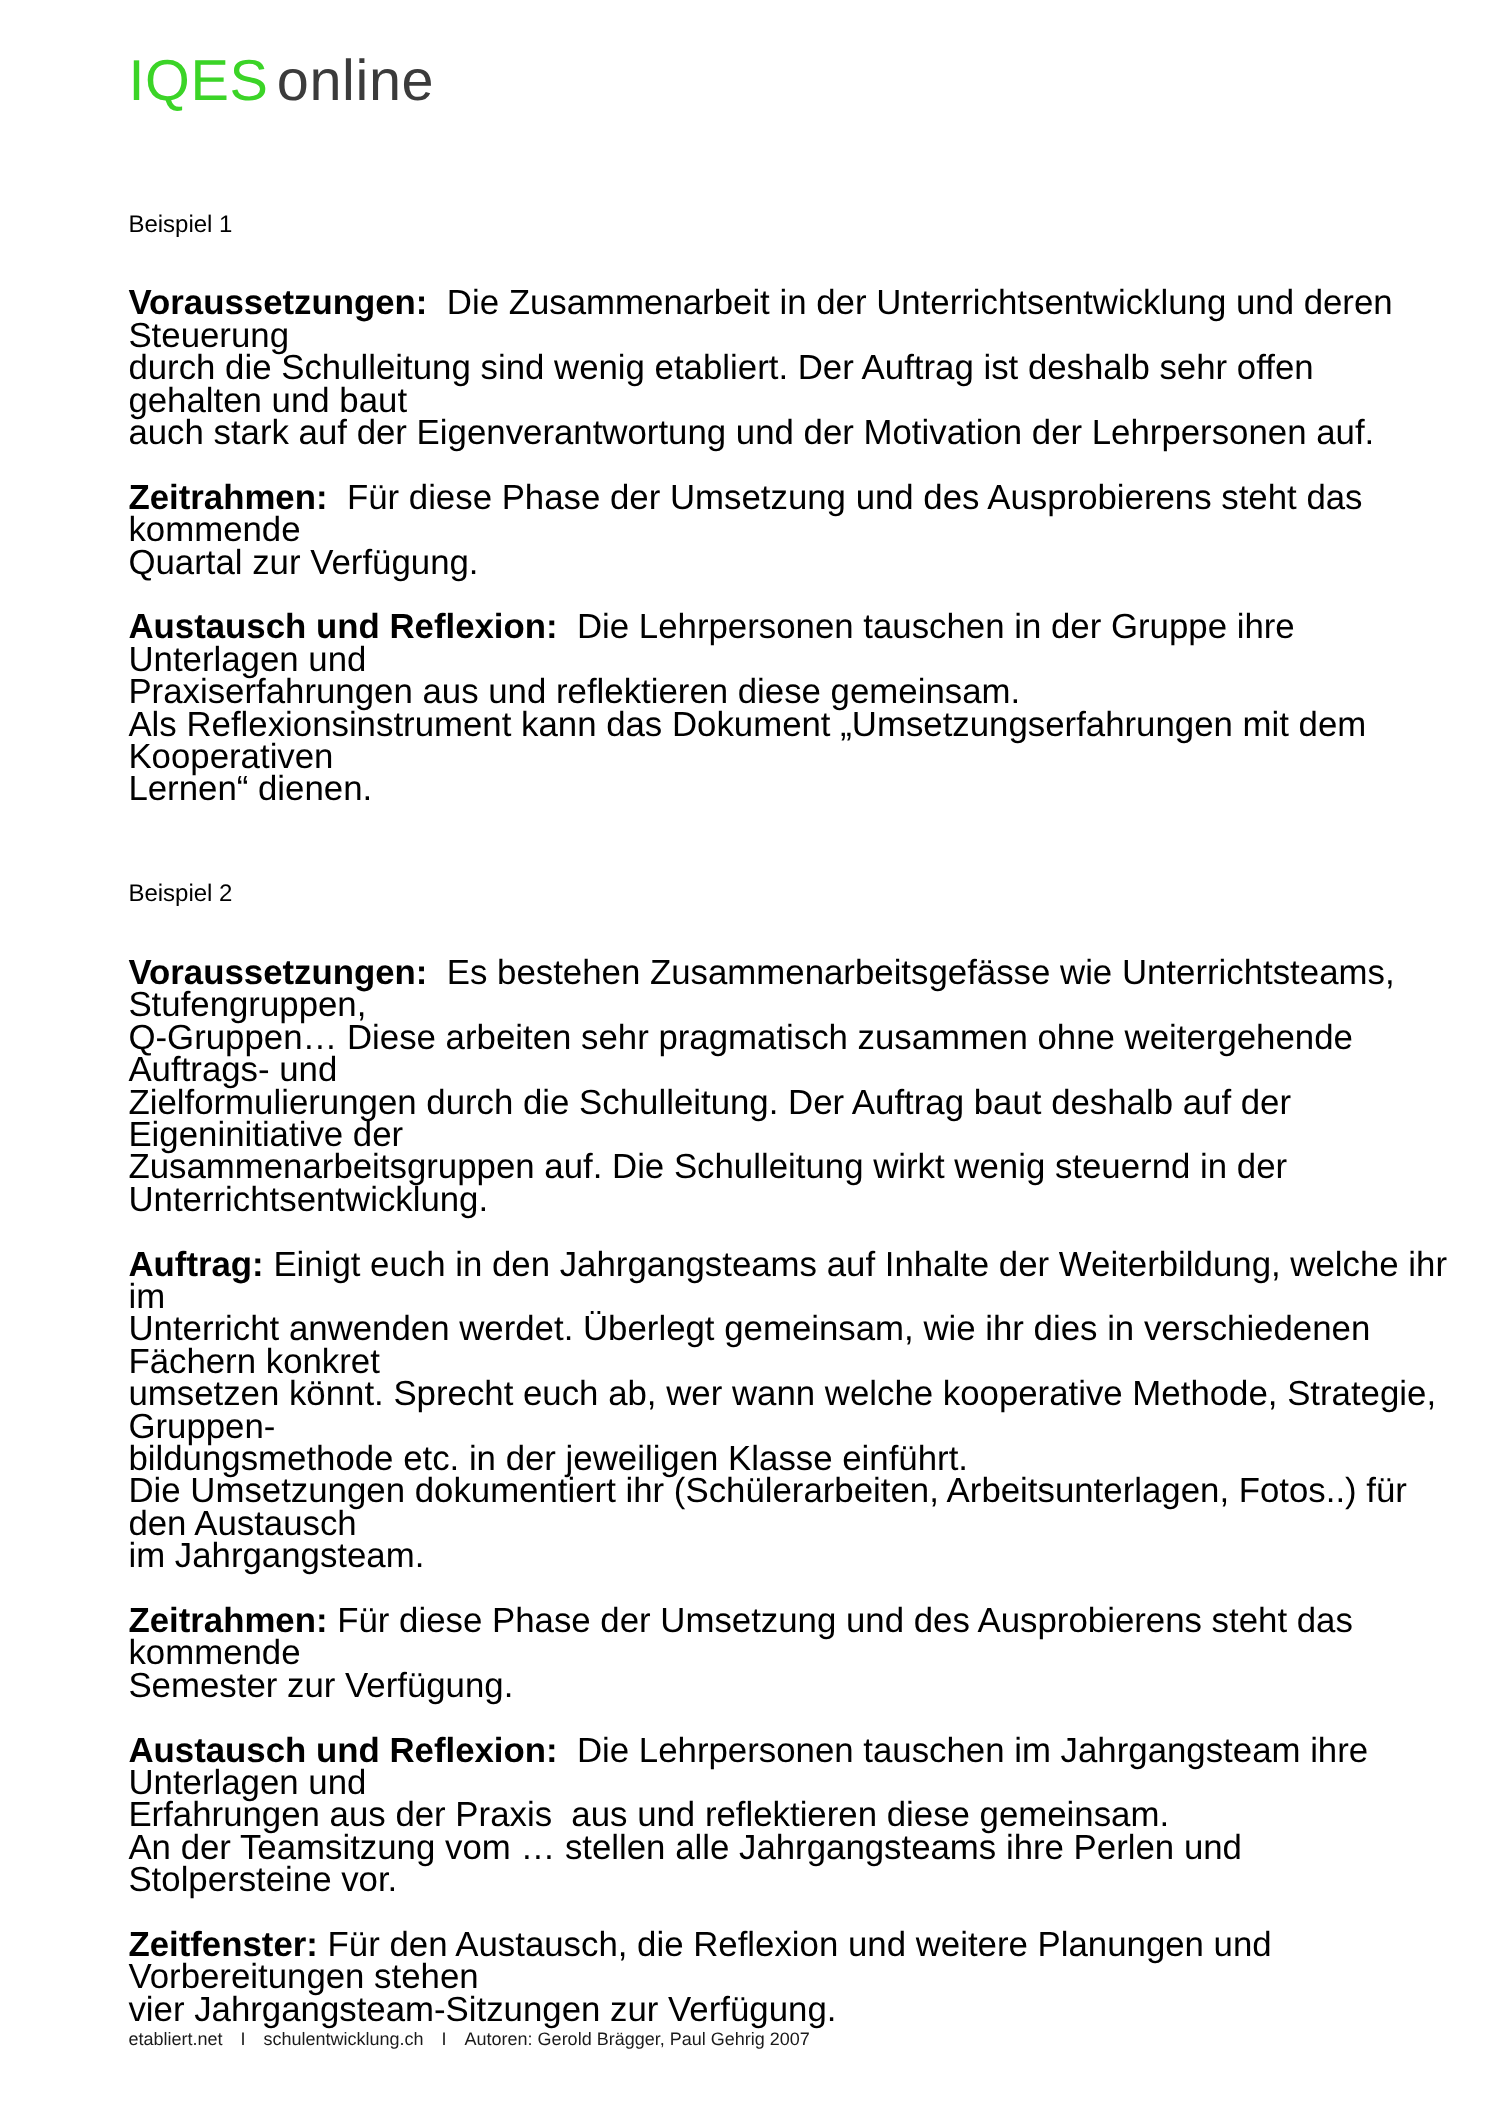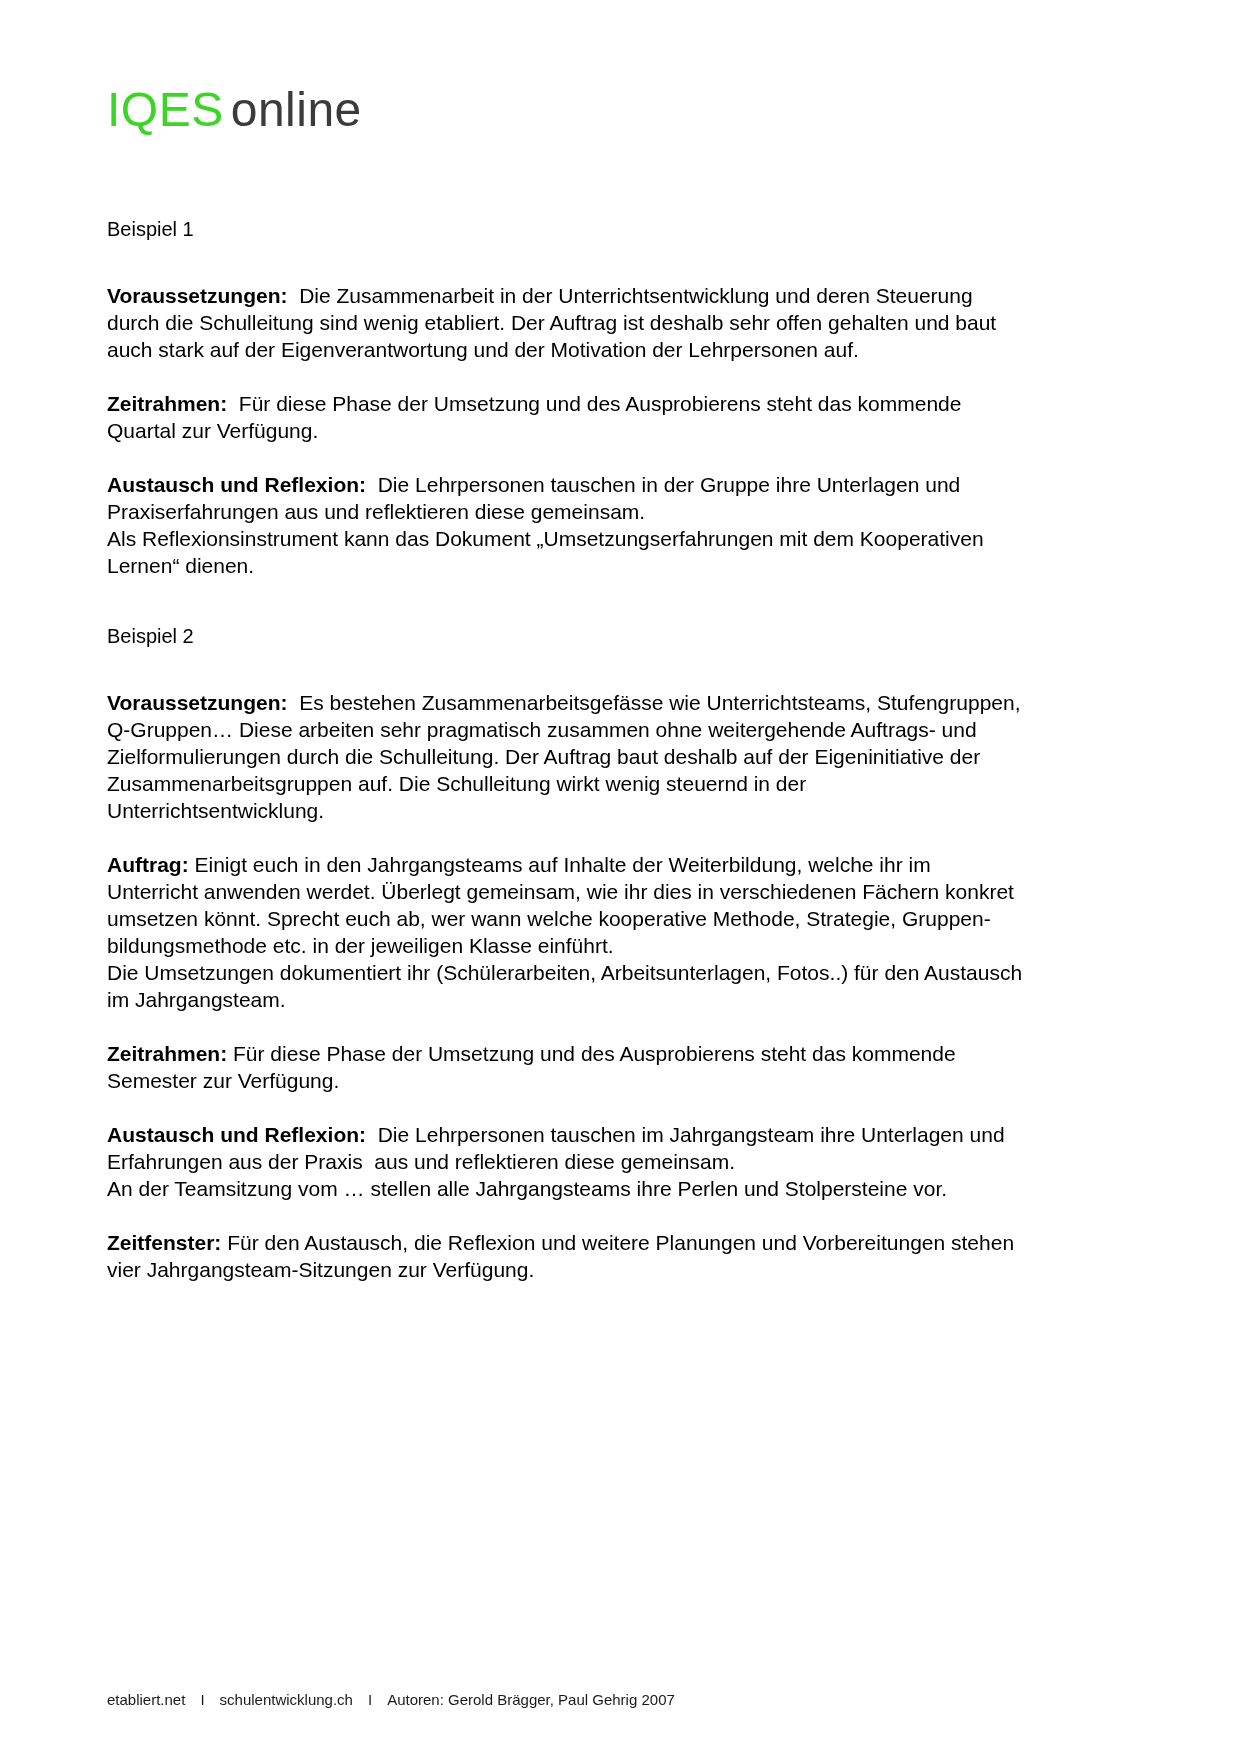--- a/index.html
+++ b/index.html
@@ -13,39 +13,39 @@
     overflow: hidden;
   }
   .page {
     position: absolute;
     inset: 0;
     padding-left: 107px;
     padding-right: 30px;
     background: #ffffff;
   }
   .logo {
-    margin-top: 82px;
+    margin-top: 40px;
     font-size: 48px;
     line-height: 56px;
     letter-spacing: 0.5px;
     white-space: nowrap;
   }
   .logo-brand { color: #3BD427; }
   .logo-suffix { color: #3B3B3B; margin-left: 7px; }
   .content { width: 1100px; }
   .section-title {
     font-size: 20px;
     font-weight: normal;
     line-height: 34px;
     margin-bottom: 36px;
   }
   .section-title.first { margin-top: 74px; }
-  .section-title.second { margin-top: 40px; }
+  .section-title.second { margin-top: 56px; }
   .para {
-    font-size: 21px;
+    font-size: 29px;
     line-height: 27px;
     margin-bottom: 27px;
     white-space: pre-wrap;
   }
   .para-label { font-weight: bold; }
   .footer {
     position: absolute;
     left: 107px;
     top: 1691px;
     font-size: 15px;

